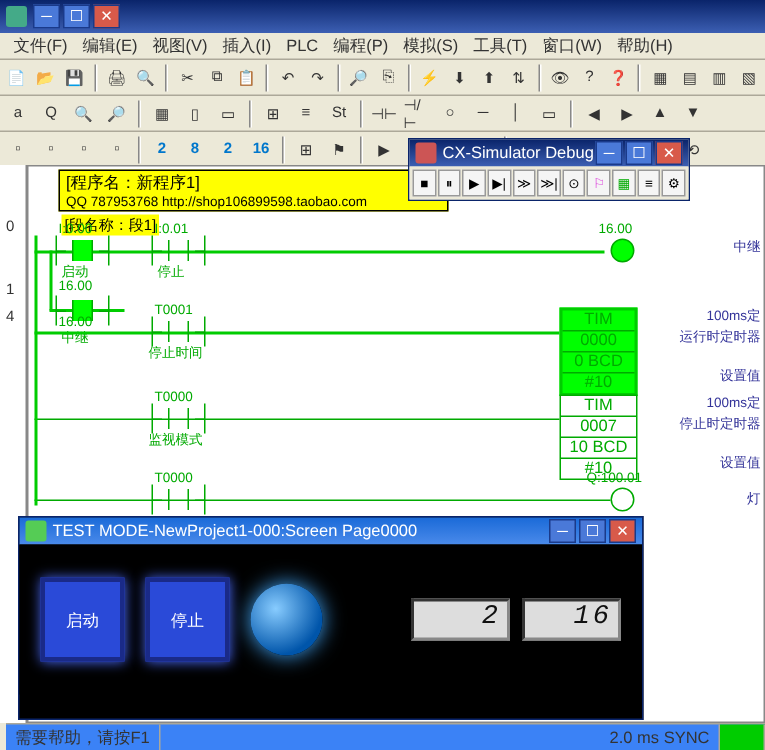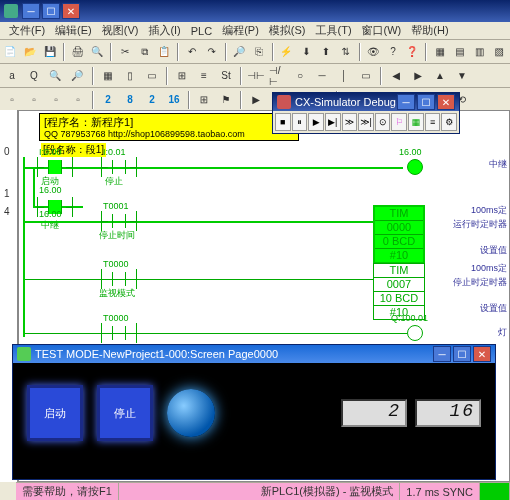--- a/index.html
+++ b/index.html
@@ -34,31 +34,31 @@
 .timbox div:last-child{border-bottom:none}
 .wire{position:absolute;background:#0a0}
 .wire.on{background:#0c0;height:2px}
 .vwire{width:1px}
 .vwire.on{width:2px}
 .sidelbl{position:absolute;right:2px;font-size:9px;color:#339;line-height:11px}
 .debugwin{position:absolute;top:92px;left:272px;width:188px;background:#ece9d8;border:1px solid #0a246a;z-index:5}
 .debugwin .titlebar{height:18px;font-size:10px}
 .debugbar{height:22px;background:#ece9d8;display:flex;align-items:center;padding:2px;gap:1px}
 .dbtn{width:18px;height:18px;border:1px solid #999;background:#f5f5f5;display:flex;align-items:center;justify-content:center;font-size:9px;cursor:pointer}
-.hmiwin{position:absolute;top:344px;left:12px;width:484px;height:136px;background:#000;border:1px solid #0a246a;z-index:6}
+.hmiwin{position:absolute;top:344px;left:12px;width:417px;height:136px;background:#000;border:1px solid #0a246a;z-index:6}
 .hmiwin .titlebar{height:18px;font-size:10px;background:linear-gradient(#1a6ad8,#4a8aea)}
 .hmimenu{height:16px;background:#000;color:#999;font-size:10px;padding:0 6px;display:flex;gap:8px}
 .hmibody{height:100px;background:#000;display:flex;align-items:center;padding:0 14px;gap:14px}
 .hmibtn{width:56px;height:56px;background:#2a4ad8;border:3px solid #1a2a88;box-shadow:0 0 8px #4a6af8;color:#fff;display:flex;align-items:center;justify-content:center;font-size:11px;cursor:pointer}
 .hmilamp{width:48px;height:48px;border-radius:50%;background:radial-gradient(circle at 35% 35%,#8cf,#05a 70%);box-shadow:0 0 14px #4af}
 .seg7{width:66px;height:28px;background:#ddd;border:2px inset #888;font-family:"Courier New",monospace;font-size:18px;font-style:italic;text-align:right;padding:0 4px;color:#111;letter-spacing:2px}
 .clockdisp{width:120px;height:22px;background:#ddd;border:2px inset #888;font-family:"Courier New",monospace;font-size:13px;text-align:center;color:#111;line-height:18px}
 .segcol{display:flex;flex-direction:column;gap:4px;align-items:flex-end}
 .segrow{display:flex;gap:8px}
-.statusbar{position:absolute;bottom:0;left:16px;right:0;height:18px;background:#f9a8d4;border-top:1px solid #aca899;display:flex;align-items:center;font-size:10px;color:#333}
+.statusbar{position:absolute;bottom:0;left:4px;right:0;height:18px;background:#3b82f6;border-top:1px solid #aca899;display:flex;align-items:center;font-size:10px;color:#333}
 .statusbar .cell{border-right:1px solid #aca899;padding:0 6px;height:100%;display:flex;align-items:center}
 .statusbar .spacer{flex:1}
 </style>
 </head>
 <body>
 
 <div class="titlebar">
   <div class="icon"></div>
   <div class="winbtns">
     <div class="winbtn">─</div>
@@ -297,16 +297,15 @@
         <div class="seg7">2</div>
         <div class="seg7">16</div>
       </div>
     </div>
   </div>
 </div>
 
 <div class="statusbar">
   <div class="cell">需要帮助，请按F1</div>
   <div class="spacer"></div>
-  <div class="cell">新PLC1(模拟器) - 监视模式</div>
-  <div class="cell">1.7 ms SYNC</div>
+  <div class="cell">2.0 ms SYNC</div>
   <div class="cell" style="width:30px;background:#0c0"></div>
 </div>
 
 </body></html>

